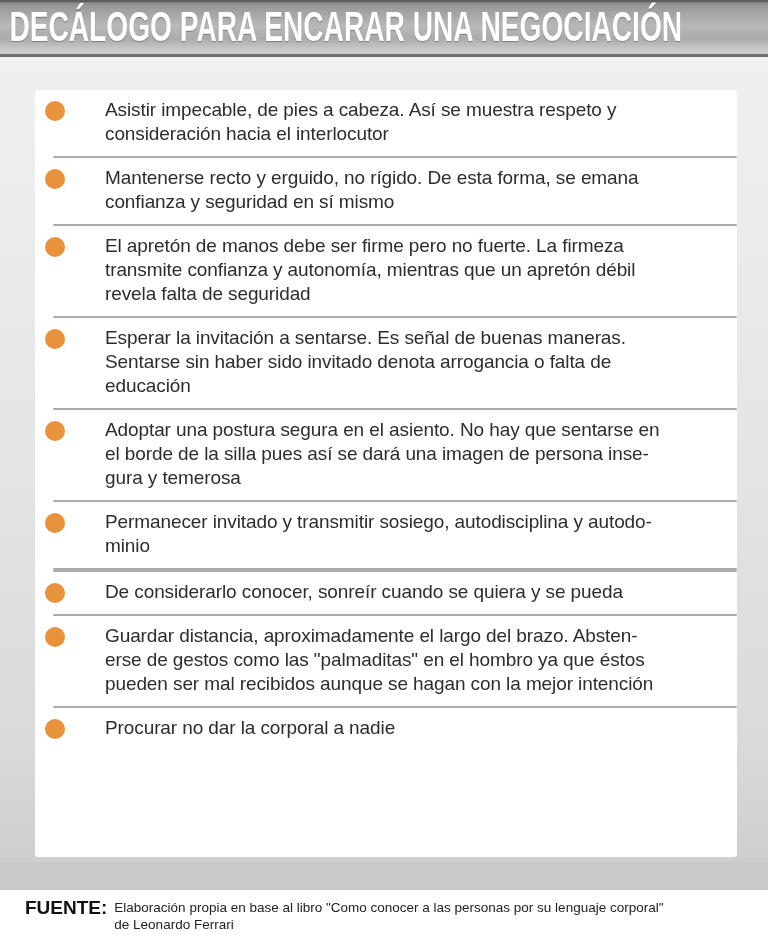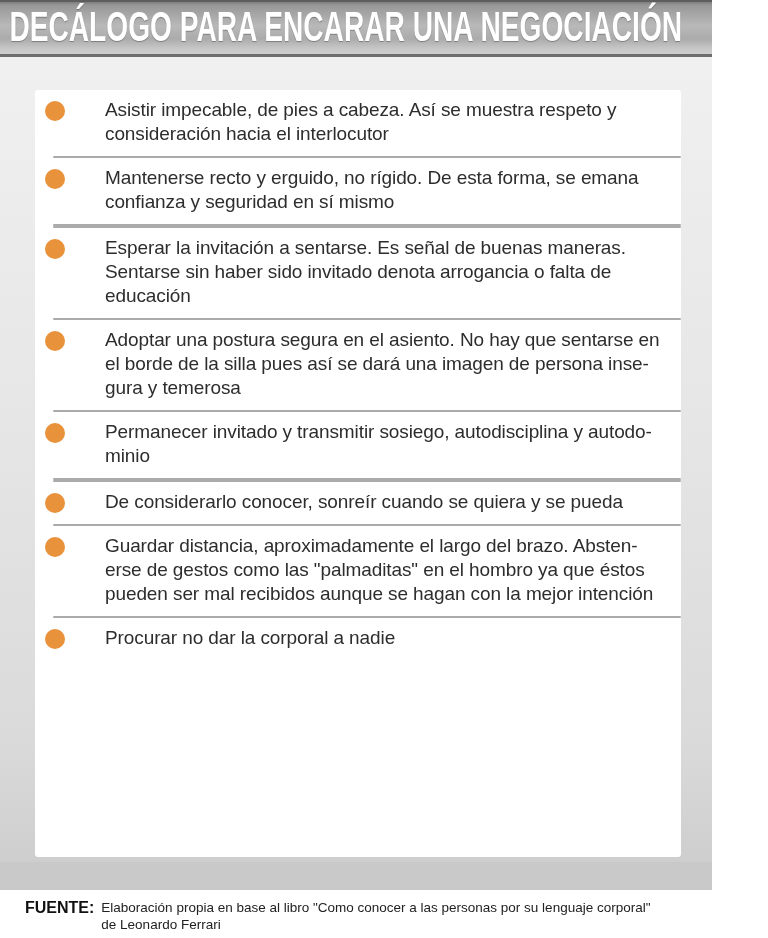--- a/index.html
+++ b/index.html
@@ -4,21 +4,21 @@
 <style>
   * { margin: 0; padding: 0; box-sizing: border-box; }
   html, body { width: 768px; }
   body {
     width: 768px;
     height: 938px;
     font-family: "Liberation Sans", sans-serif;
     background: #ffffff;
     overflow: hidden;
   }
-  .page { width: 712px; height: 938px; display: flex; flex-direction: column; }
+  .page { width: 768px; height: 938px; display: flex; flex-direction: column; }
 
   
   .titlebar {
     height: 57px;
     flex: 0 0 57px;
     background: linear-gradient(180deg,
       #6f6f6f 0%, #989898 10%, #b9b9b9 48%,
       #ababab 72%, #c7c7c7 90%, #cfcfcf 100%);
     border-bottom: 3px solid #6e6e6e;
     box-shadow: inset 0 2px 0 #5e5e5e;
@@ -83,21 +83,21 @@
   .band { flex: 0 0 28px; background: #c9c9c9; }
   .footer {
     flex: 0 0 48px;
     background: #ffffff;
     display: flex;
     align-items: flex-start;
     padding: 9px 20px 0 25px;
   }
   .footer .label {
     font-weight: bold;
-    font-size: 16px;
+    font-size: 19px;
     line-height: 17px;
     color: #111111;
     margin-right: 7px;
     white-space: nowrap;
   }
   .footer .src {
     font-size: 13.5px;
     line-height: 17px;
     color: #222222;
     white-space: pre-line;
@@ -122,20 +122,26 @@
       </div>
       <div class="divider"></div>
 
       <div class="row">
         <span class="bullet"></span>
         <p>Mantenerse recto y erguido, no rígido. De esta forma, se emana
 confianza y seguridad en sí mismo</p>
       </div>
       <div class="divider"></div>
 
+      <div class="row">
+        <span class="bullet"></span>
+        <p>El apretón de manos debe ser firme pero no fuerte. La firmeza
+transmite confianza y autonomía, mientras que un apretón débil
+revela falta de seguridad</p>
+      </div>
       <div class="divider"></div>
 
       <div class="row">
         <span class="bullet"></span>
         <p>Esperar la invitación a sentarse. Es señal de buenas maneras.
 Sentarse sin haber sido invitado denota arrogancia o falta de
 educación</p>
       </div>
       <div class="divider"></div>
 

